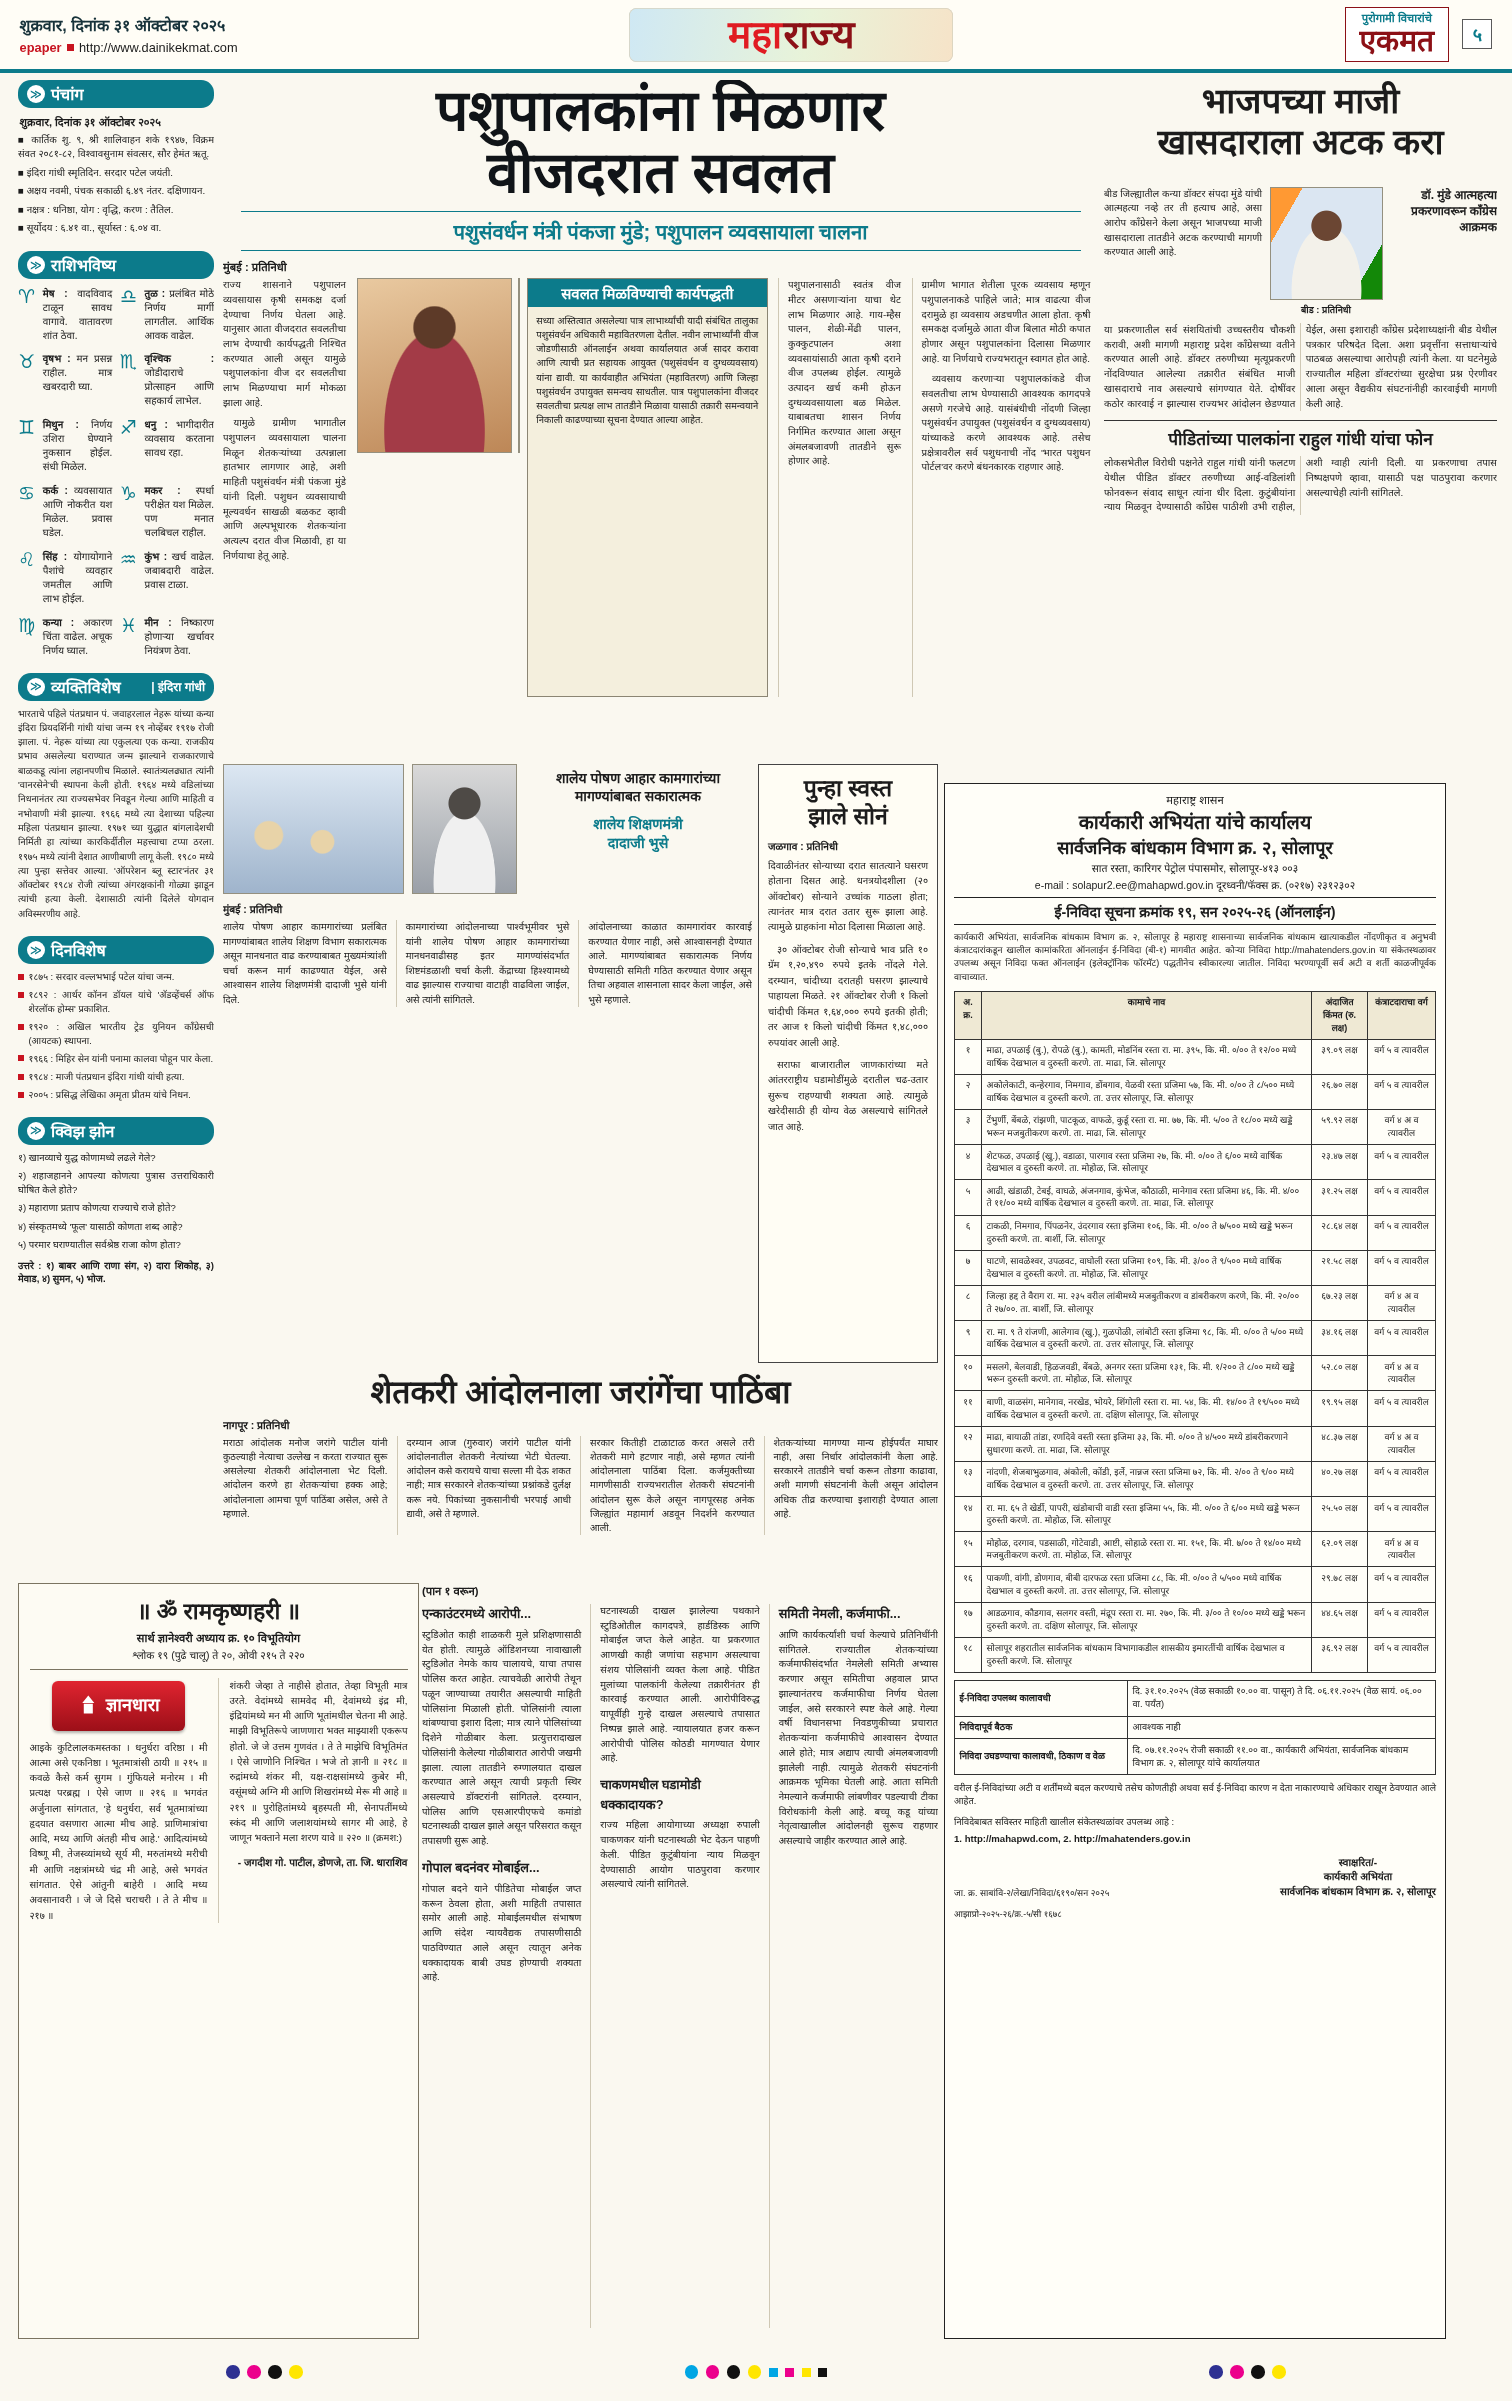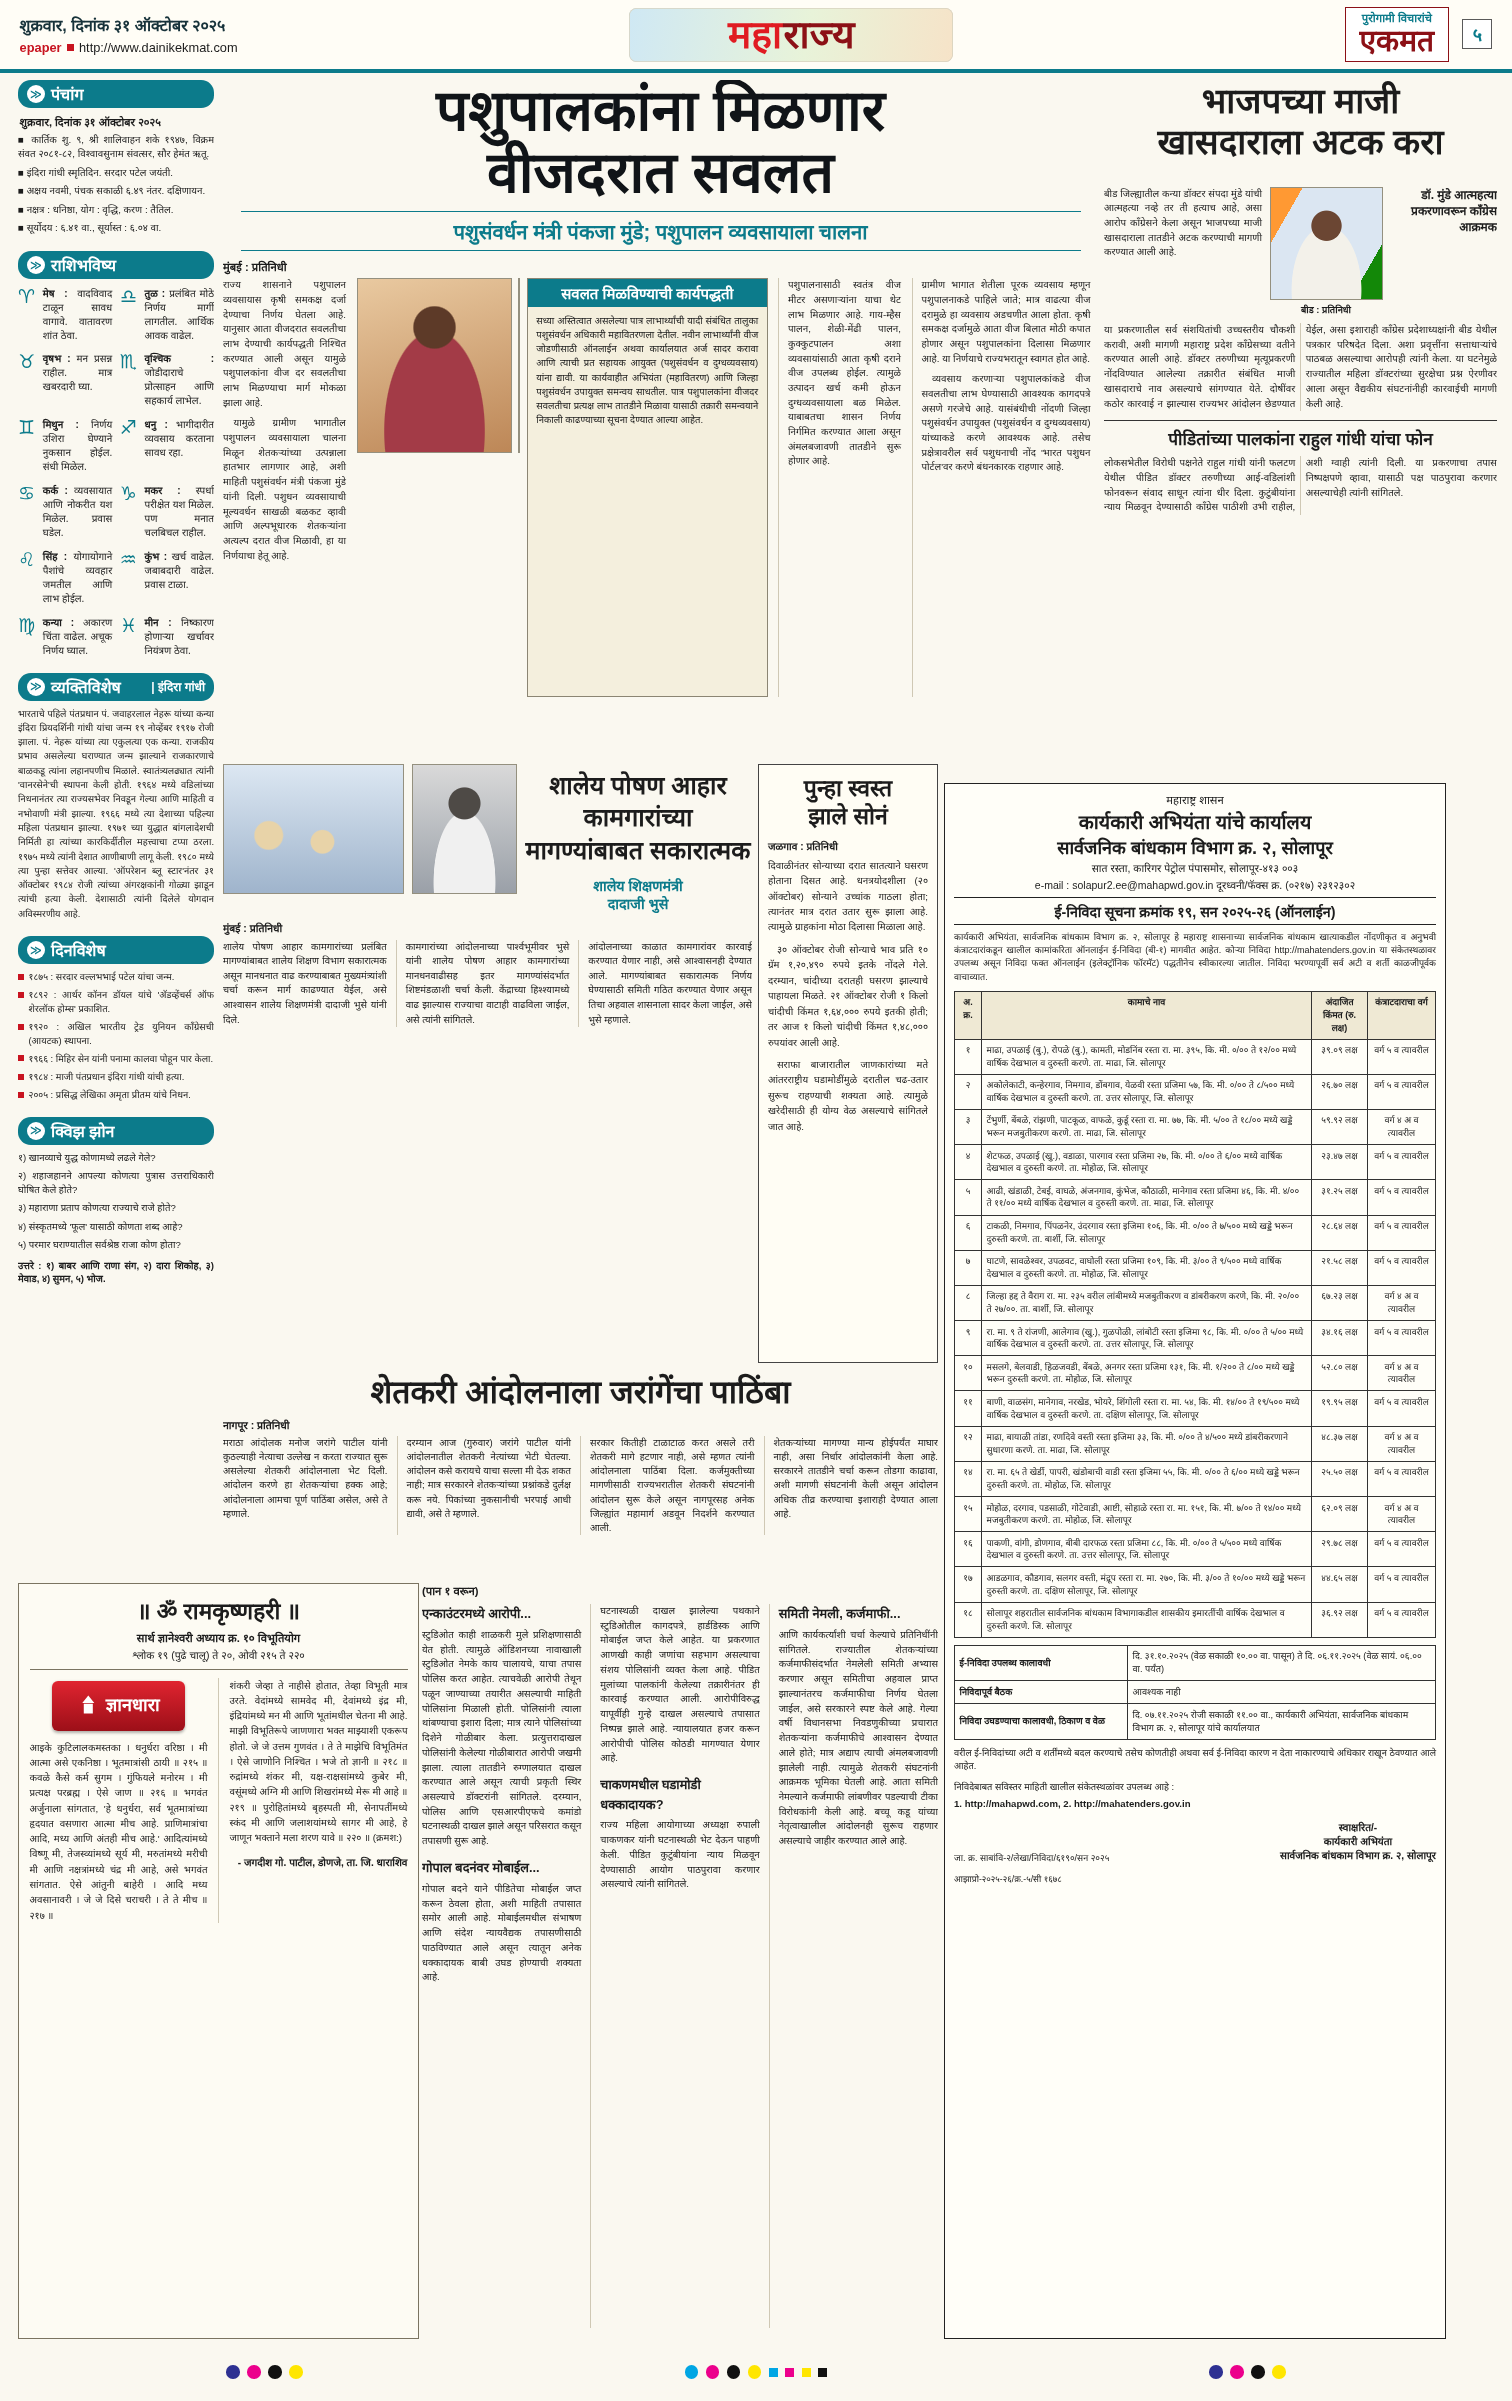--- a/index.html
+++ b/index.html
@@ -123,21 +123,21 @@
   .sh-top{display:flex;gap:7.5px;}
   #ph-meal{width:181px;height:130px;flex:0 0 181px;
     background:radial-gradient(circle at 25% 55%,#e8d3a8 0 9%,rgba(0,0,0,0) 10%),
     radial-gradient(circle at 55% 60%,#e8d3a8 0 9%,rgba(0,0,0,0) 10%),
     linear-gradient(#dce7f2,#9fb4cc);}
   #ph-bhuse{width:105px;height:130px;flex:0 0 105px;
     background:radial-gradient(circle at 50% 30%,#4e4a46 0 15%,rgba(0,0,0,0) 16%),
     radial-gradient(ellipse at 50% 92%,#f0f0f0 0 42%,rgba(0,0,0,0) 43%),
     linear-gradient(#d9d9d9,#9aa0a8);}
   .sh-heads{flex:1;}
-  .sh-h{font-size:25px;font-weight:bold;line-height:1.3;text-align:center;margin-top:4.5px;}
+  .sh-h{font-size:14px;font-weight:bold;line-height:1.3;text-align:center;margin-top:4.5px;}
   .sh-min{text-align:center;color:var(--teal);font-weight:bold;font-size:14.3px;margin-top:10.5px;line-height:1.3;}
   .sh-by{font-size:10.5px;font-weight:bold;margin:7.5px 0 4.5px;text-align:left;}
   .sh-cols{display:flex;gap:9px;}
   .sh-col{flex:1;font-size:9.6px;line-height:1.52;}
   .sh-col + .sh-col{border-left:0.8px solid var(--hair);padding-left:9px;}
 
   
   #gold{left:758px;top:764px;width:180px;height:599px;border:1.5px solid #444;
     padding:9px;background:#fffdf4;}
   .g-h{font-size:23px;font-weight:bold;text-align:center;line-height:1.22;}
@@ -583,20 +583,26 @@
           <td class="td-cls">वर्ग ५ व त्यावरील</td>
         </tr>
 
         <tr>
           <td class="td-sr">१२</td>
           <td>माढा, बायाळी तांडा, रणदिवे वस्ती रस्ता इजिमा ३३, कि. मी. ०/०० ते ४/५०० मध्ये डांबरीकरणाने सुधारणा करणे. ता. माढा, जि. सोलापूर</td>
           <td class="td-amt">४८.३७ लक्ष</td>
           <td class="td-cls">वर्ग ४ अ व त्यावरील</td>
         </tr>
 
+        <tr>
+          <td class="td-sr">१३</td>
+          <td>नांदणी, शेजबाभुळगाव, अंकोली, कोंडी, इर्ले, नान्नज रस्ता प्रजिमा ७२, कि. मी. २/०० ते ९/०० मध्ये वार्षिक देखभाल व दुरुस्ती करणे. ता. उत्तर सोलापूर, जि. सोलापूर</td>
+          <td class="td-amt">४०.२७ लक्ष</td>
+          <td class="td-cls">वर्ग ५ व त्यावरील</td>
+        </tr>
 
         <tr>
           <td class="td-sr">१४</td>
           <td>रा. मा. ६५ ते खेर्डी, पापरी, खंडोबाची वाडी रस्ता इजिमा ५५, कि. मी. ०/०० ते ६/०० मध्ये खड्डे भरून दुरुस्ती करणे. ता. मोहोळ, जि. सोलापूर</td>
           <td class="td-amt">२५.५० लक्ष</td>
           <td class="td-cls">वर्ग ५ व त्यावरील</td>
         </tr>
 
         <tr>
           <td class="td-sr">१५</td>

